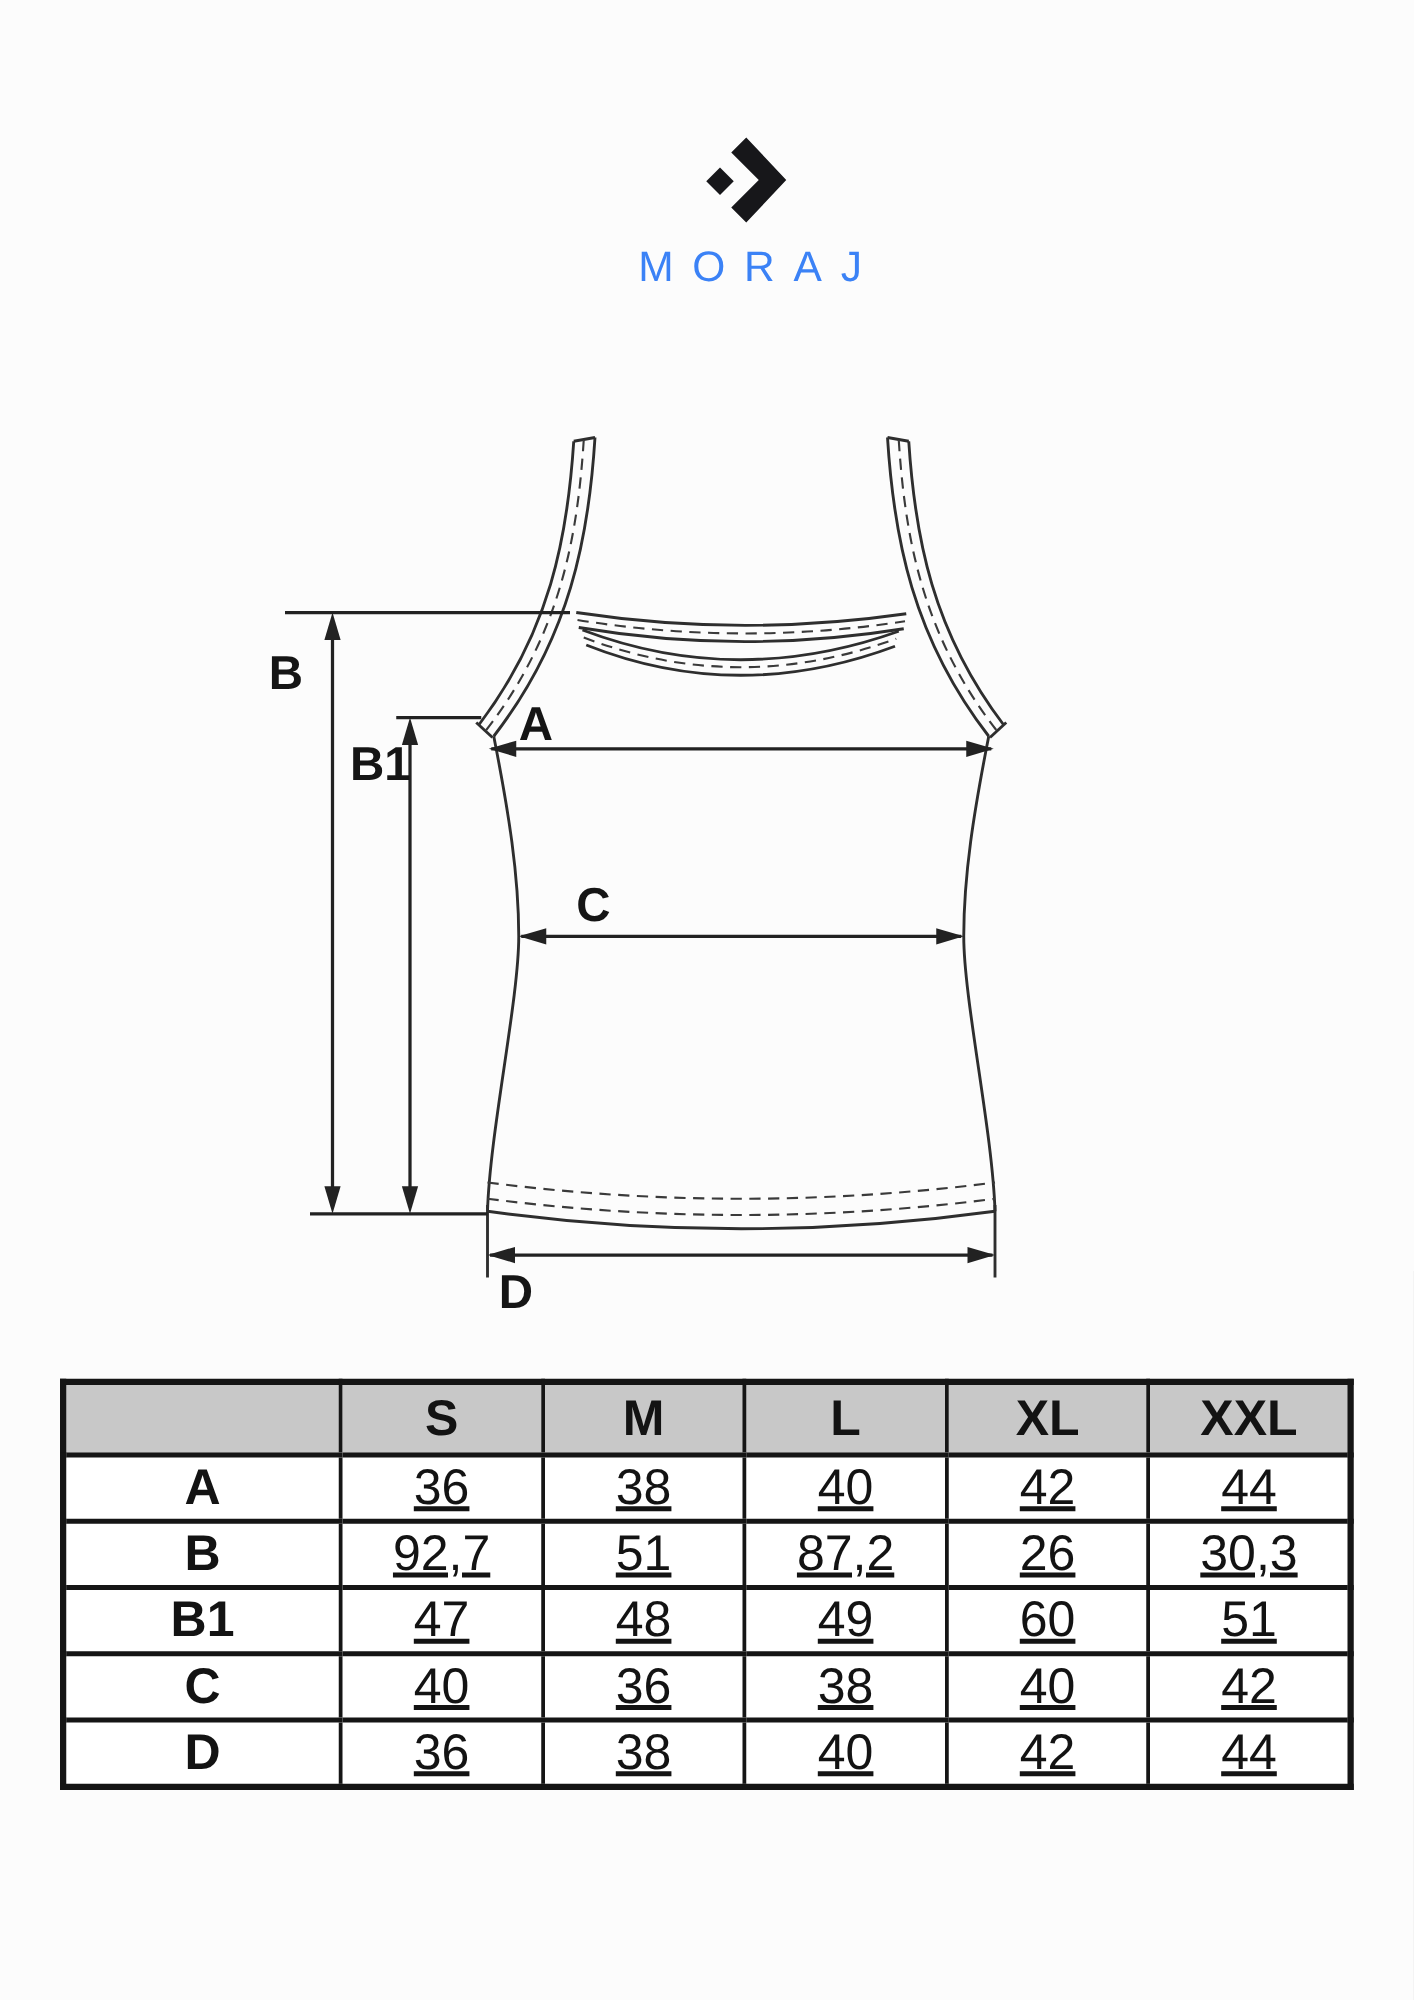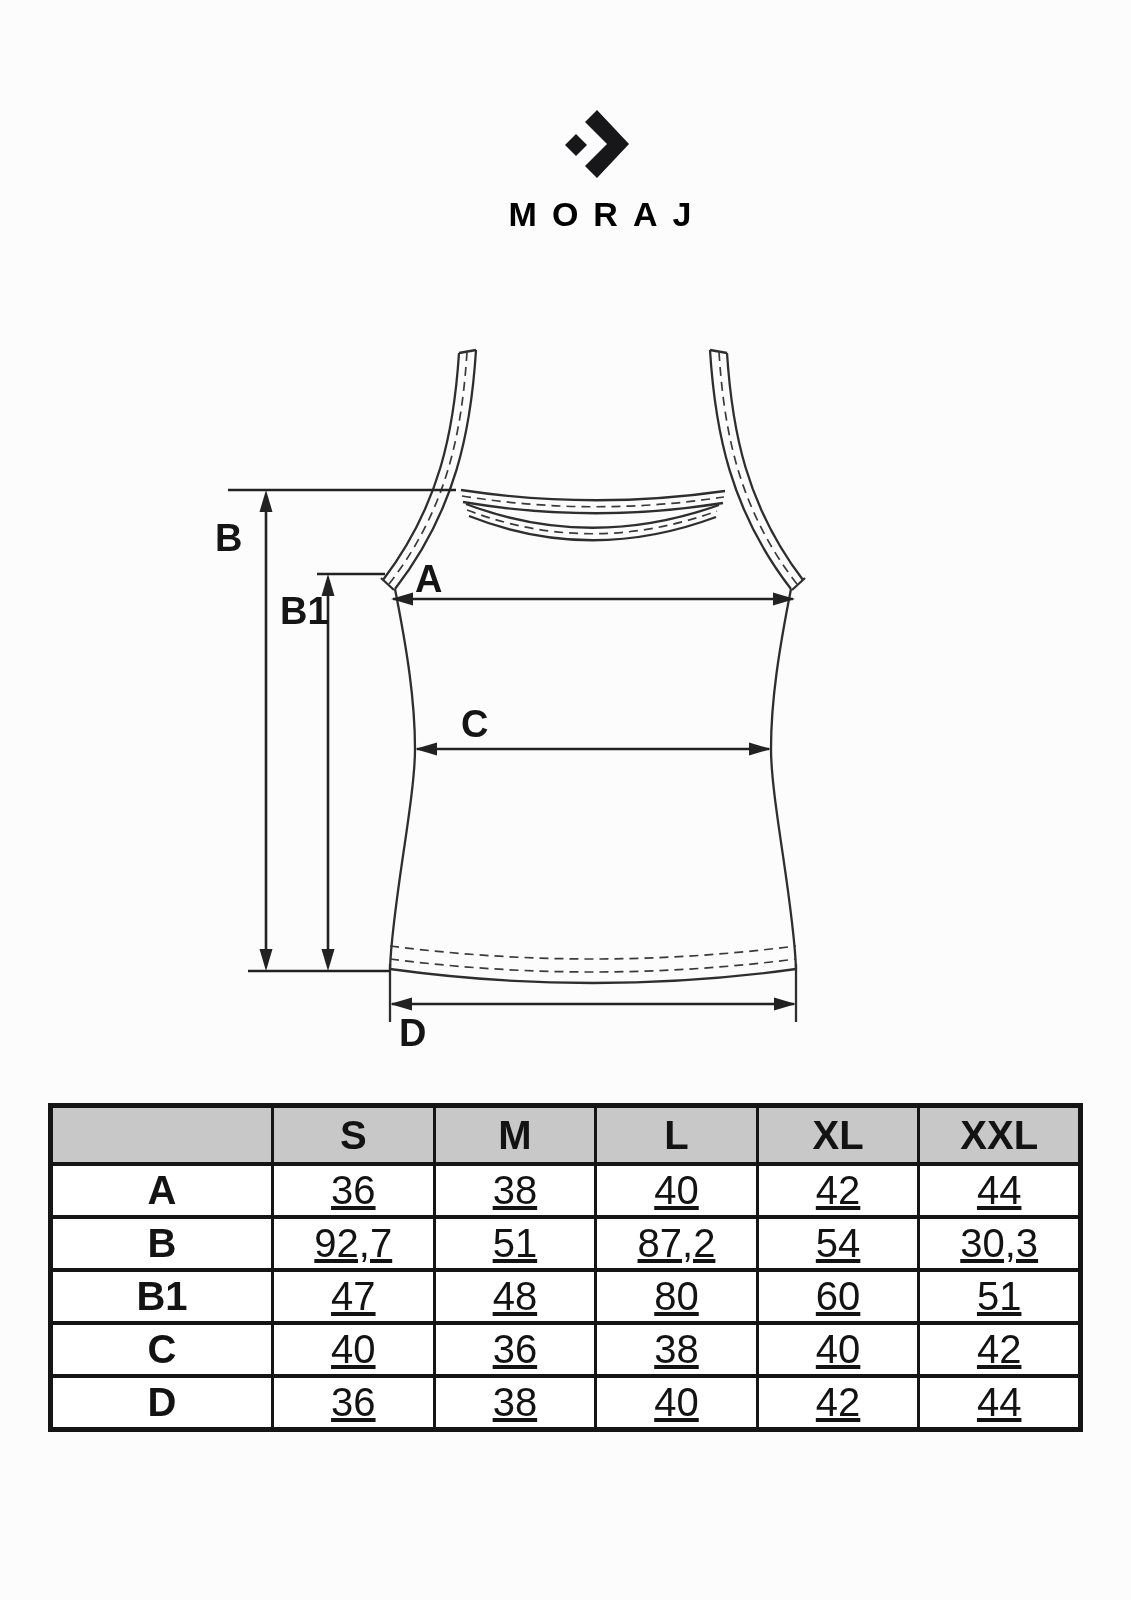--- a/index.html
+++ b/index.html
@@ -9,21 +9,21 @@
     margin:0 auto;
     background:#fcfcfc;
     font-family:"Liberation Sans",sans-serif;
     overflow:hidden;
   }
   
   .logo-icon{position:absolute;left:559px;top:106px;width:88px;height:76px;overflow:visible;}
   .logo-text{
     position:absolute;left:450px;top:197px;width:300px;
     text-align:center;
-    font-size:34px;font-weight:700;color:#000000;
+    font-size:34px;font-weight:400;color:#3b82f6;
     letter-spacing:15px;text-indent:15px;line-height:34px;
     white-space:nowrap;
   }
   
   .diagram{position:absolute;left:0;top:0;width:1131px;height:1080px;}
   .outline{fill:none;stroke:#2e2e2e;stroke-width:2.3;}
   .stitch{fill:none;stroke:#3a3a3a;stroke-width:1.7;stroke-dasharray:9 6;}
   .mline{fill:none;stroke:#222222;stroke-width:2.6;}
   .mhead{fill:#222222;stroke:none;}
   .mlabel{font-family:"Liberation Sans",sans-serif;font-size:38px;font-weight:700;fill:#151515;}
@@ -159,28 +159,28 @@
         <td>38</td>
         <td>40</td>
         <td>42</td>
         <td>44</td>
       </tr>
       <tr>
         <th>B</th>
         <td>92,7</td>
         <td>51</td>
         <td>87,2</td>
-        <td>54</td>
+        <td>26</td>
         <td>30,3</td>
       </tr>
       <tr>
         <th>B1</th>
         <td>47</td>
         <td>48</td>
-        <td>80</td>
+        <td>49</td>
         <td>60</td>
         <td>51</td>
       </tr>
       <tr>
         <th>C</th>
         <td>40</td>
         <td>36</td>
         <td>38</td>
         <td>40</td>
         <td>42</td>

